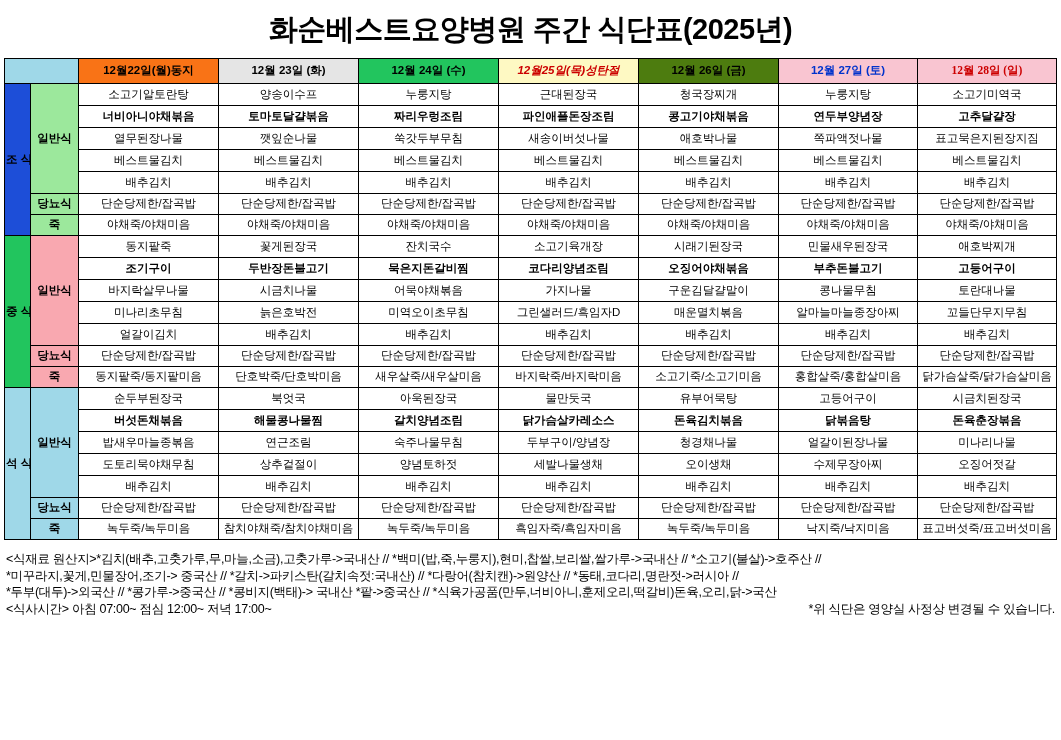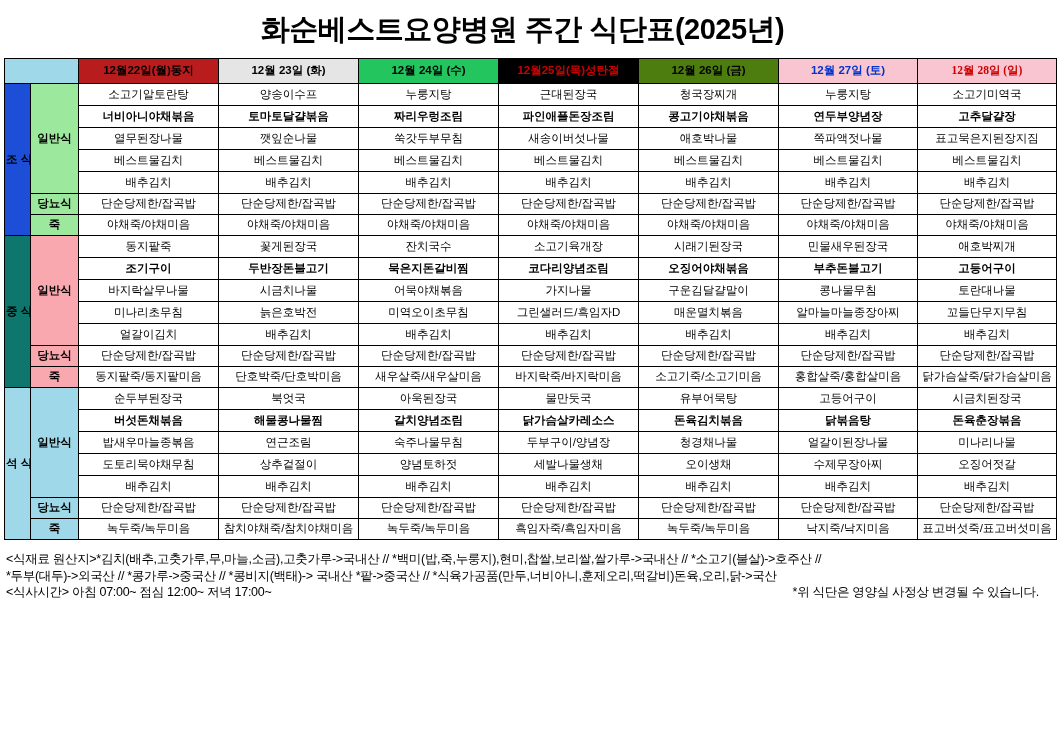--- a/index.html
+++ b/index.html
@@ -3,21 +3,21 @@
 <meta charset="utf-8">
 <style>
   html,body{margin:0;padding:0;}
   body{
     width:1061px;height:740px;
     background:#ffffff;
     font-family:"Liberation Sans","DejaVu Sans",sans-serif;
     color:#000;
     overflow:hidden;
   }
-  .page{width:1061px;height:740px;position:relative;box-sizing:border-box;padding:4px 20px 0 4px;}
+  .page{width:1061px;height:740px;position:relative;box-sizing:border-box;padding:4px 4px 0 4px;}
   .title{
     text-align:center;
     font-size:29px;
     font-weight:bold;
     letter-spacing:-0.5px;
     padding:6px 0 8px 0;
   }
   table.menu{
     border-collapse:collapse;
     width:1053px;
@@ -29,32 +29,32 @@
     vertical-align:middle;
     font-size:11.5px;
     padding:1px 1px;
     line-height:1.15;
     overflow:hidden;
     white-space:nowrap;
   }
   
   .hdr td{height:22px;font-size:12.5px;font-weight:bold;background:#f9c5d1;}
   .hdr td.corner{background:#9fd8e8;}
-  .hdr td.h-mon{background:#b91c1c;color:#000;}
+  .hdr td.h-mon{background:#f97316;color:#000;}
   .hdr td.h-tue{background:#e5e5e5;}
   .hdr td.h-wed{background:#22c55e;}
-  .hdr td.h-thu{background:#000000;color:#cc0000;}
+  .hdr td.h-thu{background:#fef9c3;color:#cc0000;font-style:italic;}
   .hdr td.h-fri{background:#4d7c0f;}
   .hdr td.h-sat{background:#f9c5d1;color:#0033cc;}
   .hdr td.h-sun{background:#f9c5d1;color:#cc0000;font-family:Liberation Serif, serif;}
 
   
   .side{font-weight:bold;font-size:14px;width:26px;}
   .side-b{background:#1d4ed8;}
-  .side-l{background:#0f766e;}
+  .side-l{background:#22c55e;}
   .side-d{background:#9fd8e8;}
 
   .type{font-weight:bold;font-size:11.5px;width:48px;}
   .type-b{background:#9ce89c;}
   .type-l{background:#f9a8b0;}
   .type-d{background:#9fd8e8;}
 
   .dish{height:19px;}
   .dish.bold{font-weight:bold;}
   .small{font-size:11px;}
@@ -303,20 +303,21 @@
         <td>흑임자죽/흑임자미음</td>
         <td>녹두죽/녹두미음</td>
         <td>낙지죽/낙지미음</td>
         <td class="small">표고버섯죽/표고버섯미음</td>
       </tr>
     </tbody>
   </table>
 
   <div class="notes">
     <div>&lt;식재료 원산지&gt;*김치(배추,고춧가루,무,마늘,소금),고춧가루-&gt;국내산 // *백미(밥,죽,누룽지),현미,찹쌀,보리쌀,쌀가루-&gt;국내산 // *소고기(불살)-&gt;호주산 //</div>
+    <div>*미꾸라지,꽃게,민물장어,조기-&gt; 중국산 // *갈치-&gt;파키스탄(갈치속젓:국내산) // *다랑어(참치캔)-&gt;원양산 // *동태,코다리,명란젓-&gt;러시아 //</div>
     <div>*두부(대두)-&gt;외국산 // *콩가루-&gt;중국산 // *콩비지(백태)-&gt; 국내산 *팥-&gt;중국산 // *식육가공품(만두,너비아니,훈제오리,떡갈비)돈육,오리,닭-&gt;국산</div>
     <div class="lastline">
       <span>&lt;식사시간&gt; 아침 07:00~    점심 12:00~   저녁 17:00~</span>
       <span class="right">*위 식단은 영양실 사정상 변경될 수 있습니다.</span>
     </div>
   </div>
 
 </div>
 
 </body></html>

